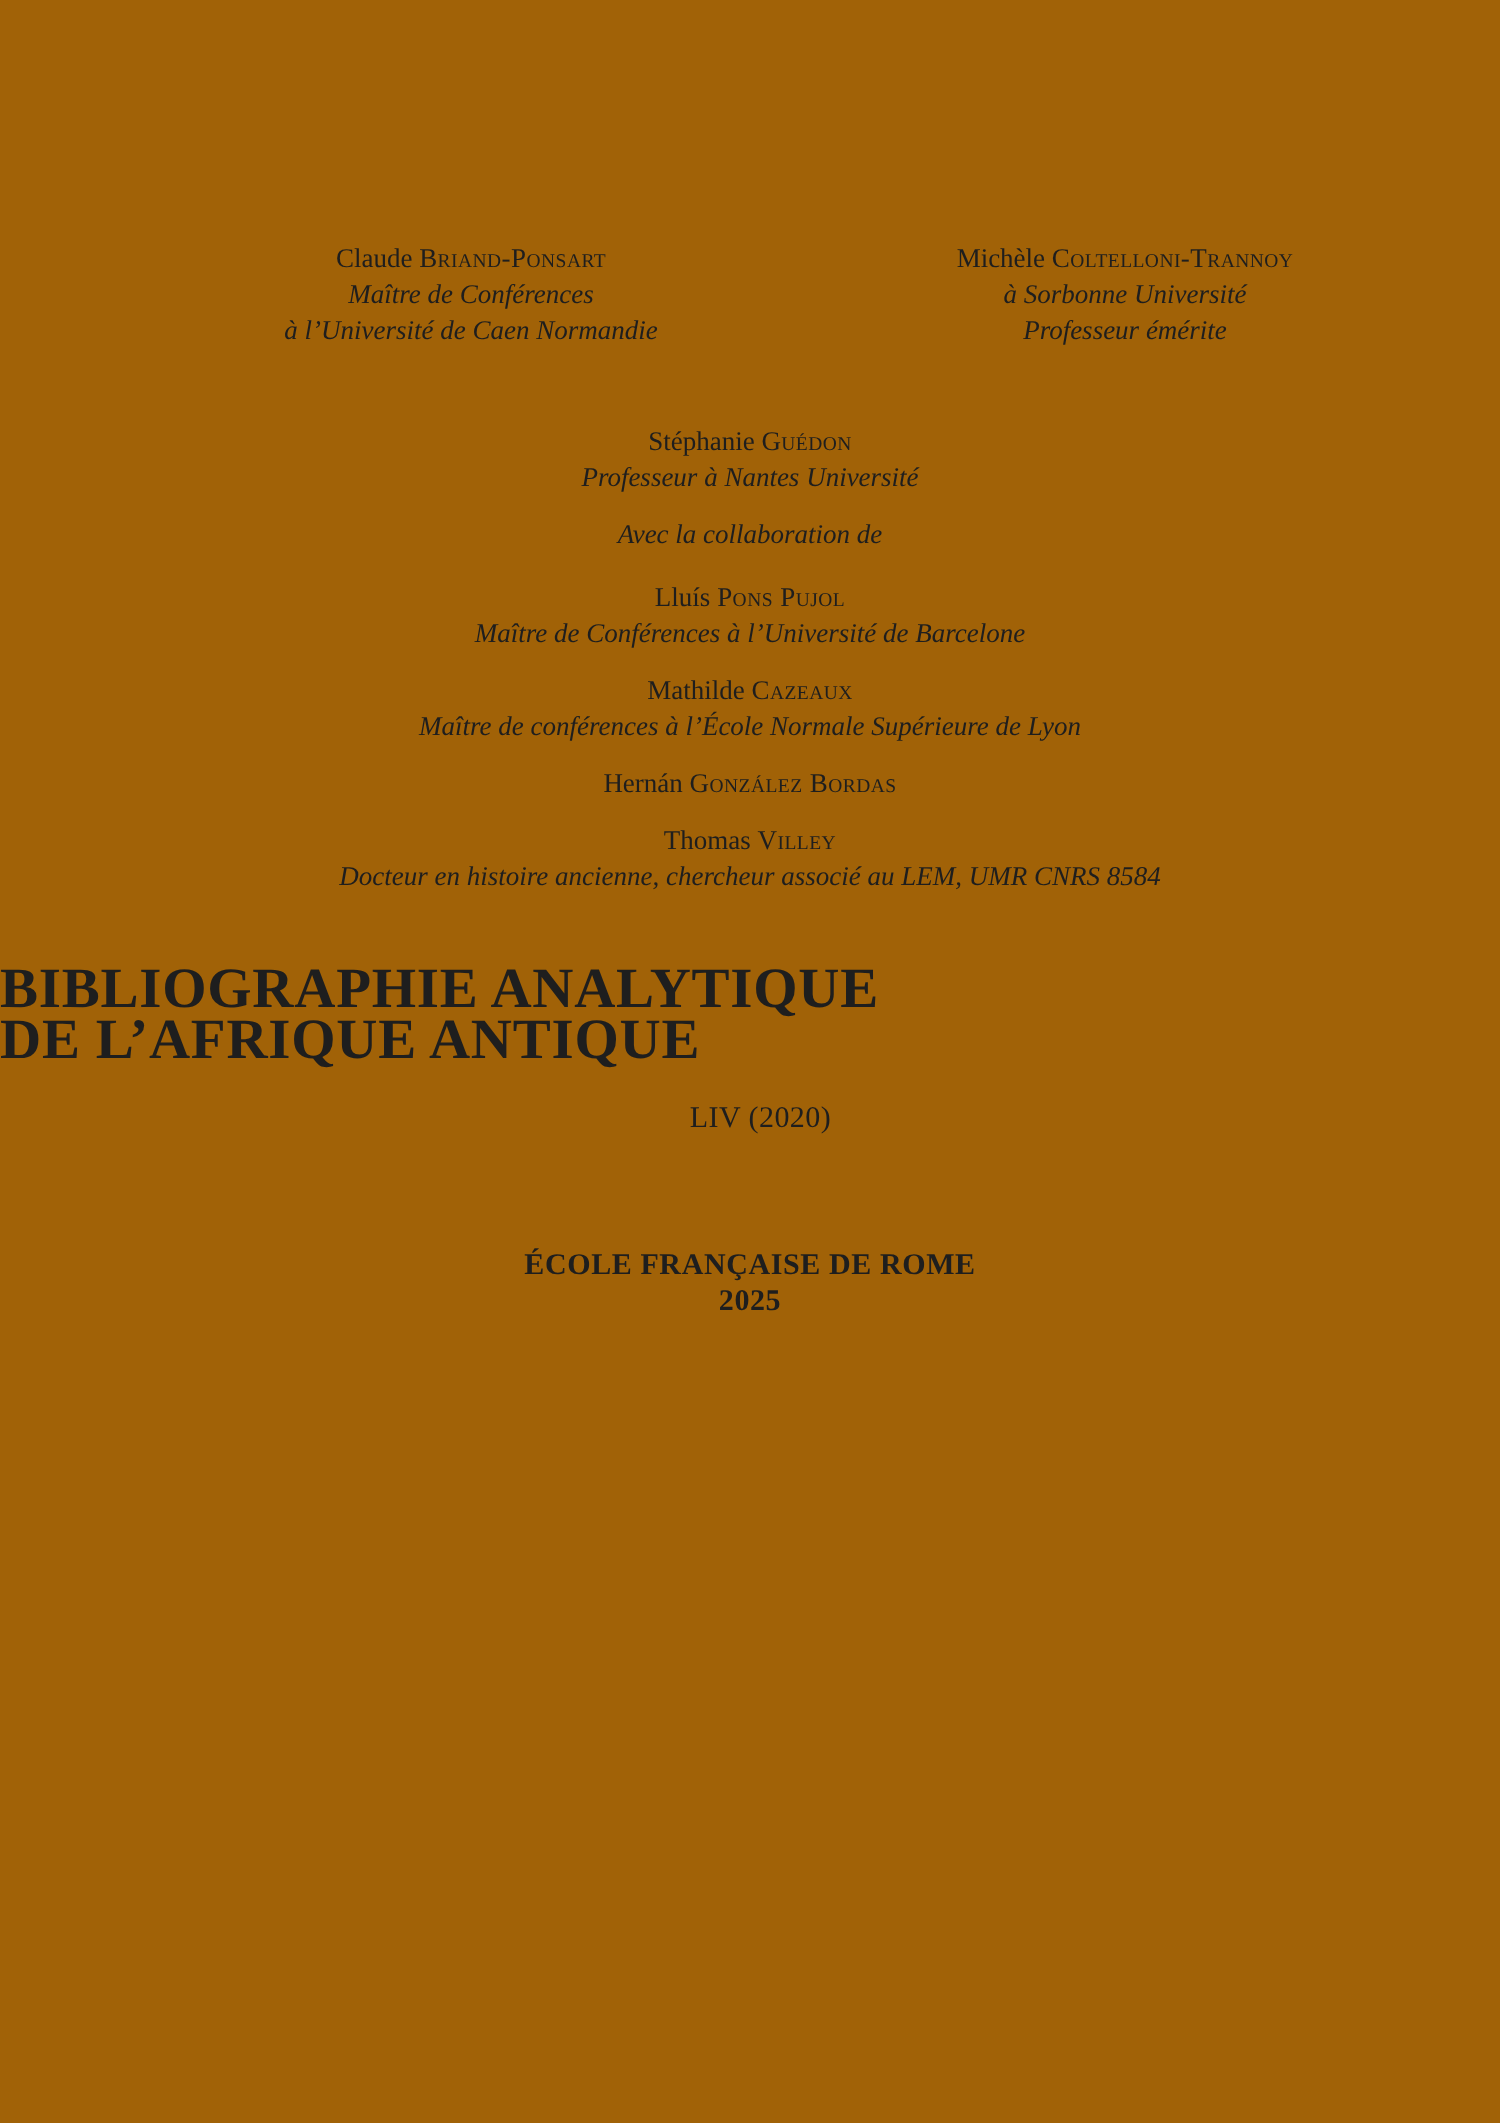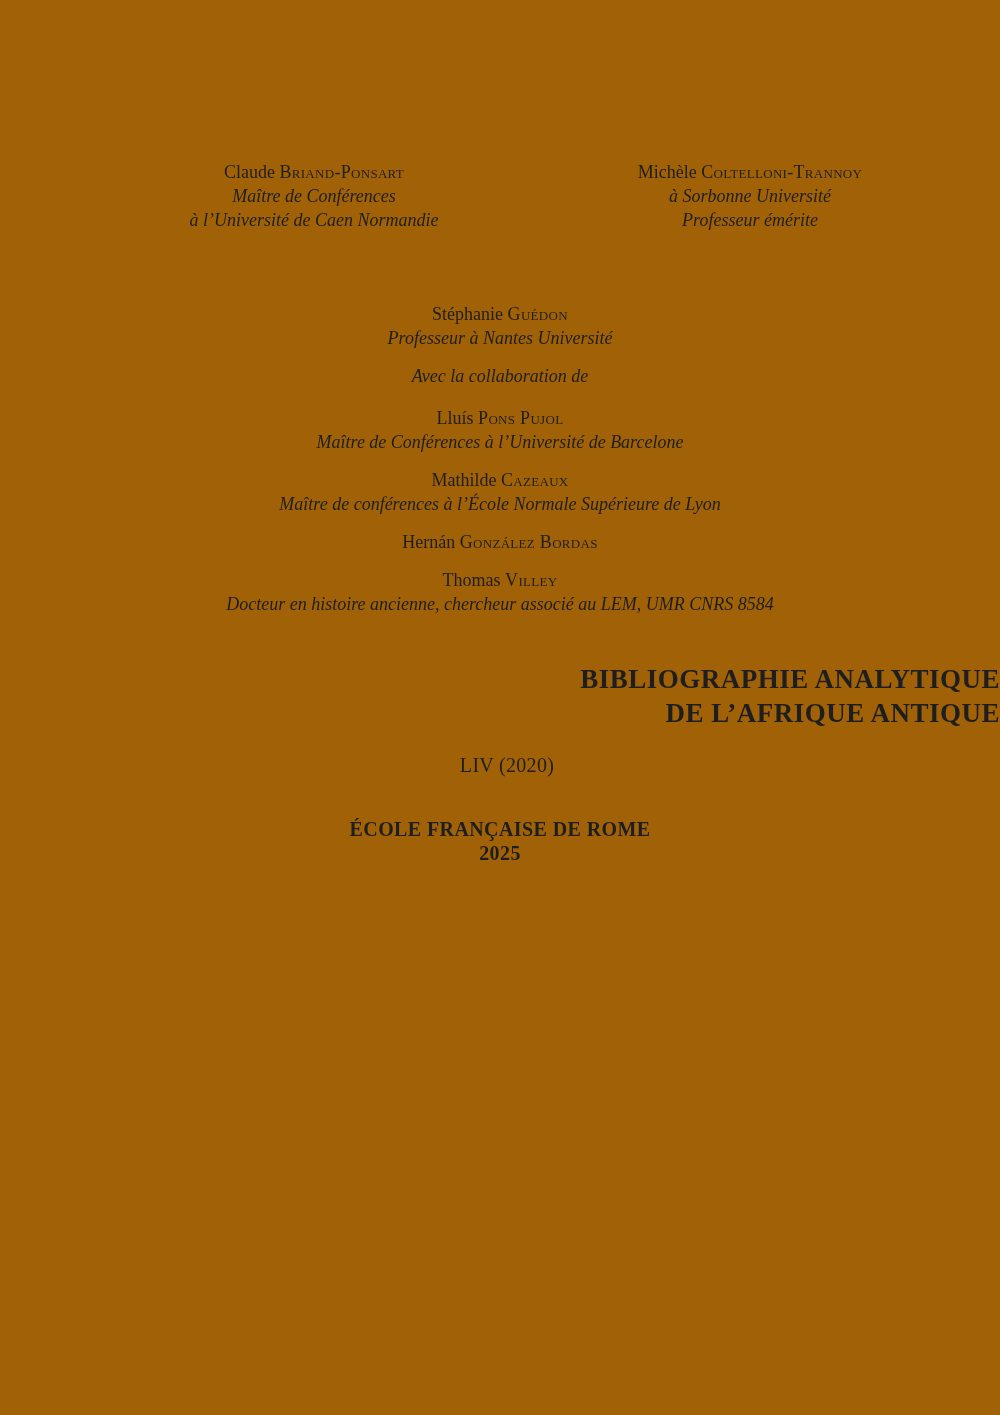--- a/index.html
+++ b/index.html
@@ -29,52 +29,52 @@
     line-height: 24px;
   }
   .col-left  { padding-left: 128px; }
   .col-right { }
 
   .block {
     text-align: center;
     font-size: 18px;
     line-height: 24px;
   }
-  .lead-block      { margin-top: 70px; }
+  .lead-block      { margin-top: 50px; }
   .collab-heading  { margin-top: 14px; font-size: 18px; line-height: 24px; text-align: center; font-style: italic; }
   .collab-first    { margin-top: 18px; }
   .collab          { margin-top: 14px; }
 
   .family {
     font-variant: small-caps;
     font-variant-caps: small-caps;
     letter-spacing: 0.3px;
   }
   .role {
     font-style: italic;
   }
 
   .main-title {
     margin: 46px 0 0 0;
-    font-size: 27px;
+    font-size: 38px;
     line-height: 34px;
     font-weight: bold;
-    text-align: right;
+    text-align: left;
     letter-spacing: 0.5px;
   }
   .volume {
     margin-top: 24px;
     font-size: 20px;
     font-weight: normal;
     text-align: center;
     letter-spacing: 0.3px;
     padding-left: 14px;
   }
   .publisher {
-    margin-top: 40px;
+    margin-top: 74px;
     text-align: center;
     font-weight: bold;
     font-size: 20px;
     line-height: 24px;
     letter-spacing: 0.4px;
   }
 </style>
 </head>
 <body style="background: rgb(255, 255, 255);">
 

